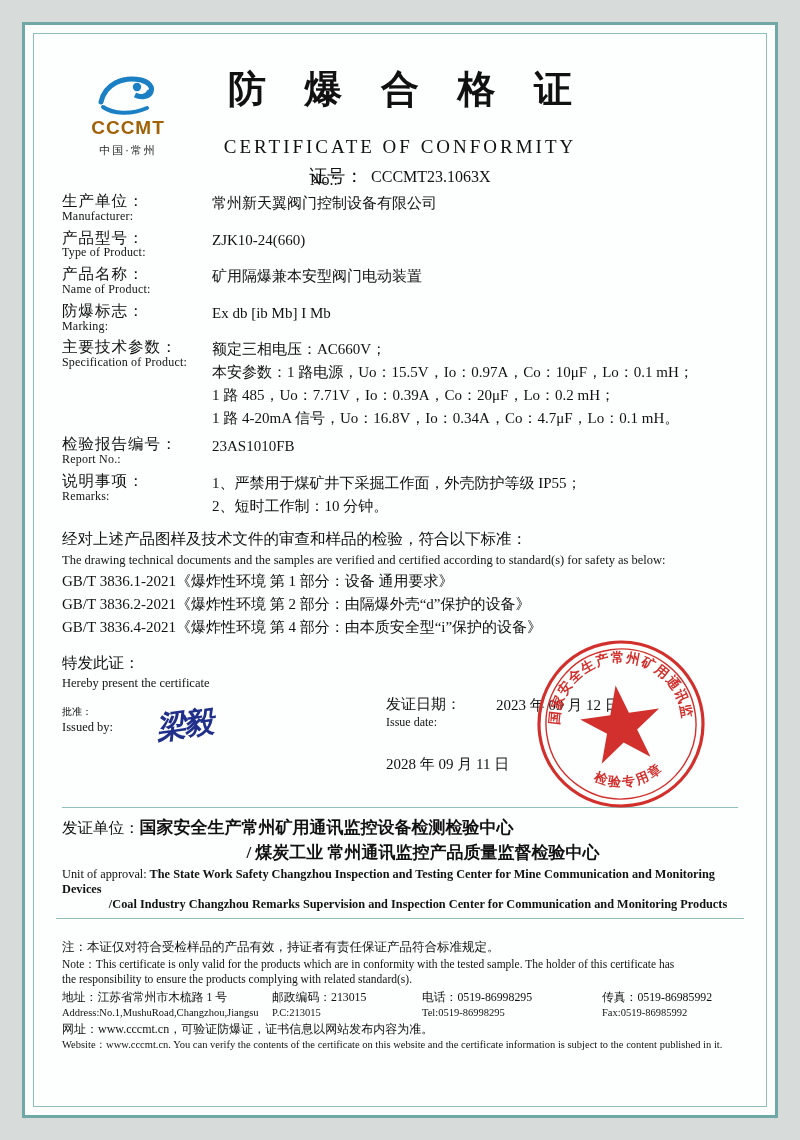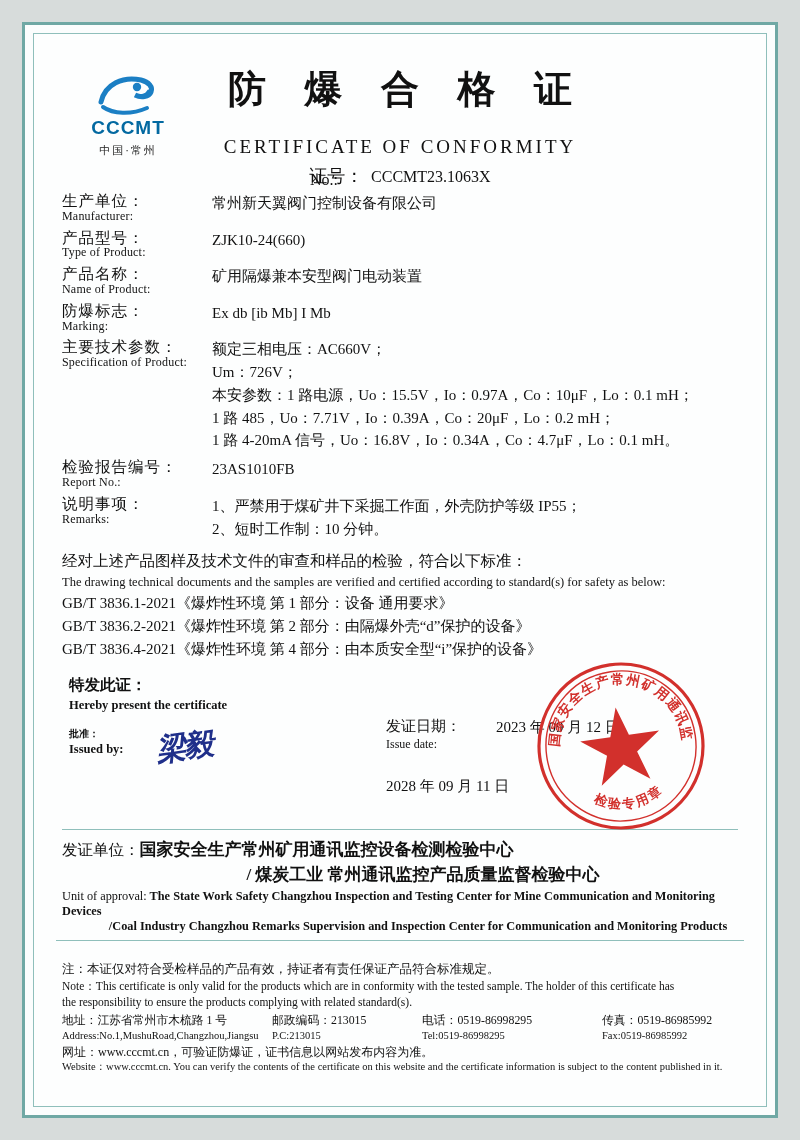--- a/index.html
+++ b/index.html
@@ -45,21 +45,21 @@
   }
   .logo{
     position:absolute;left:8px;top:10px;width:128px;text-align:center;
   }
   .logo-mark{
     width:62px;height:42px;margin:0 auto;position:relative;
   }
   .logo-mark svg{display:block;}
   .logo-text{
     font-family:"Liberation Sans", sans-serif;
-    font-weight:bold;font-size:19px;color:#0369a1;letter-spacing:1px;
+    font-weight:bold;font-size:19px;color:#a16207;letter-spacing:1px;
     margin-top:1px;
   }
   .logo-cn{
     font-family:"Liberation Sans", sans-serif;
     font-size:11px;color:#222;margin-top:4px;letter-spacing:2px;
   }
   .title-cn{
     text-align:center;
     font-size:38px;
     font-weight:bold;
@@ -123,21 +123,21 @@
   .std-item{font-size:15px;margin-top:4px;}
 
   
   .issue{
     margin-top:16px;
     padding-left:6px;
     position:relative;
     height:150px;
   }
   .issue-left{
-    position:absolute;left:13px;top:0;width:250px;font-weight:bold;
+    position:absolute;left:6px;top:0;width:250px;
   }
   .hereby-cn{font-size:15.5px;}
   .hereby-en{font-size:12.5px;margin-top:2px;}
   .approve{
     margin-top:14px;
   }
   .approve .cn{font-size:10px;display:block;}
   .approve .en{font-size:12.5px;display:block;margin-top:1px;}
   .signature{
     position:absolute;
@@ -288,21 +288,20 @@
             </div>
           </div>
 
           <div class="row">
             <div class="label">
               <span class="cn">主要技术参数：</span>
               <span class="en">Specification of Product:</span>
             </div>
             <div class="value">
               <span class="spec-line">额定三相电压：AC660V；</span>
-              <span class="spec-line">Um：726V；</span>
               <span class="spec-line">本安参数：1 路电源，Uo：15.5V，Io：0.97A，Co：10μF，Lo：0.1 mH；</span>
               <span class="spec-line">1 路 485，Uo：7.71V，Io：0.39A，Co：20μF，Lo：0.2 mH；</span>
               <span class="spec-line">1 路 4-20mA 信号，Uo：16.8V，Io：0.34A，Co：4.7μF，Lo：0.1 mH。</span>
             </div>
           </div>
 
           <div class="row">
             <div class="label">
               <span class="cn">检验报告编号：</span>
               <span class="en">Report No.:</span>

